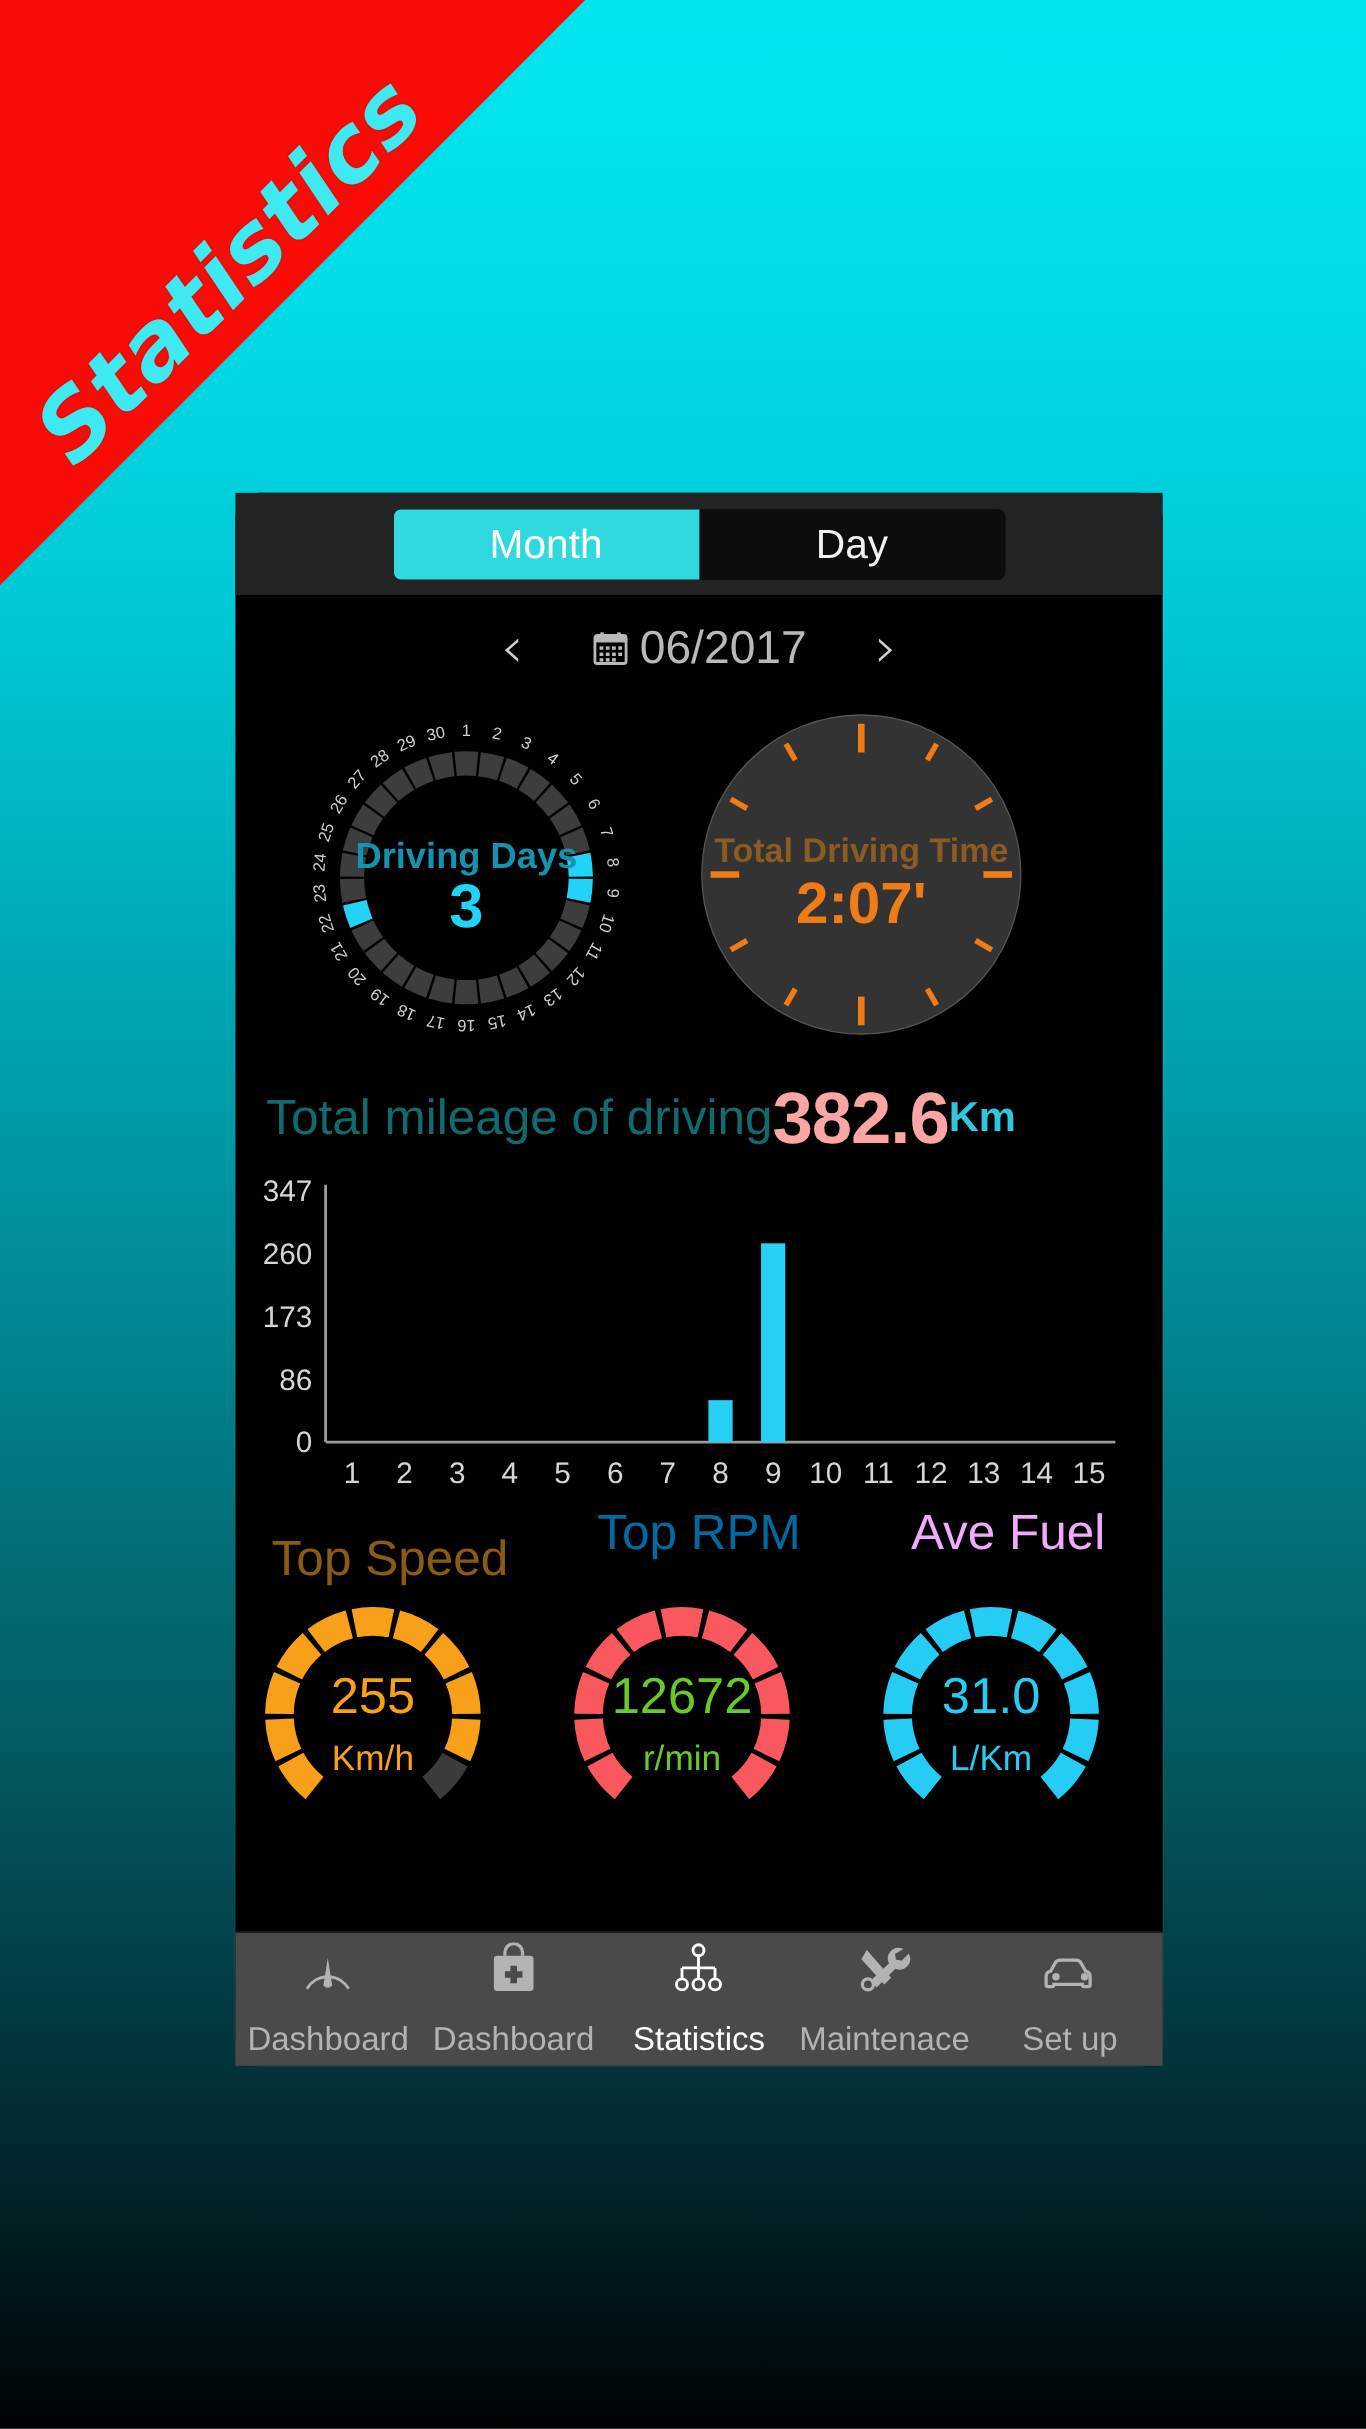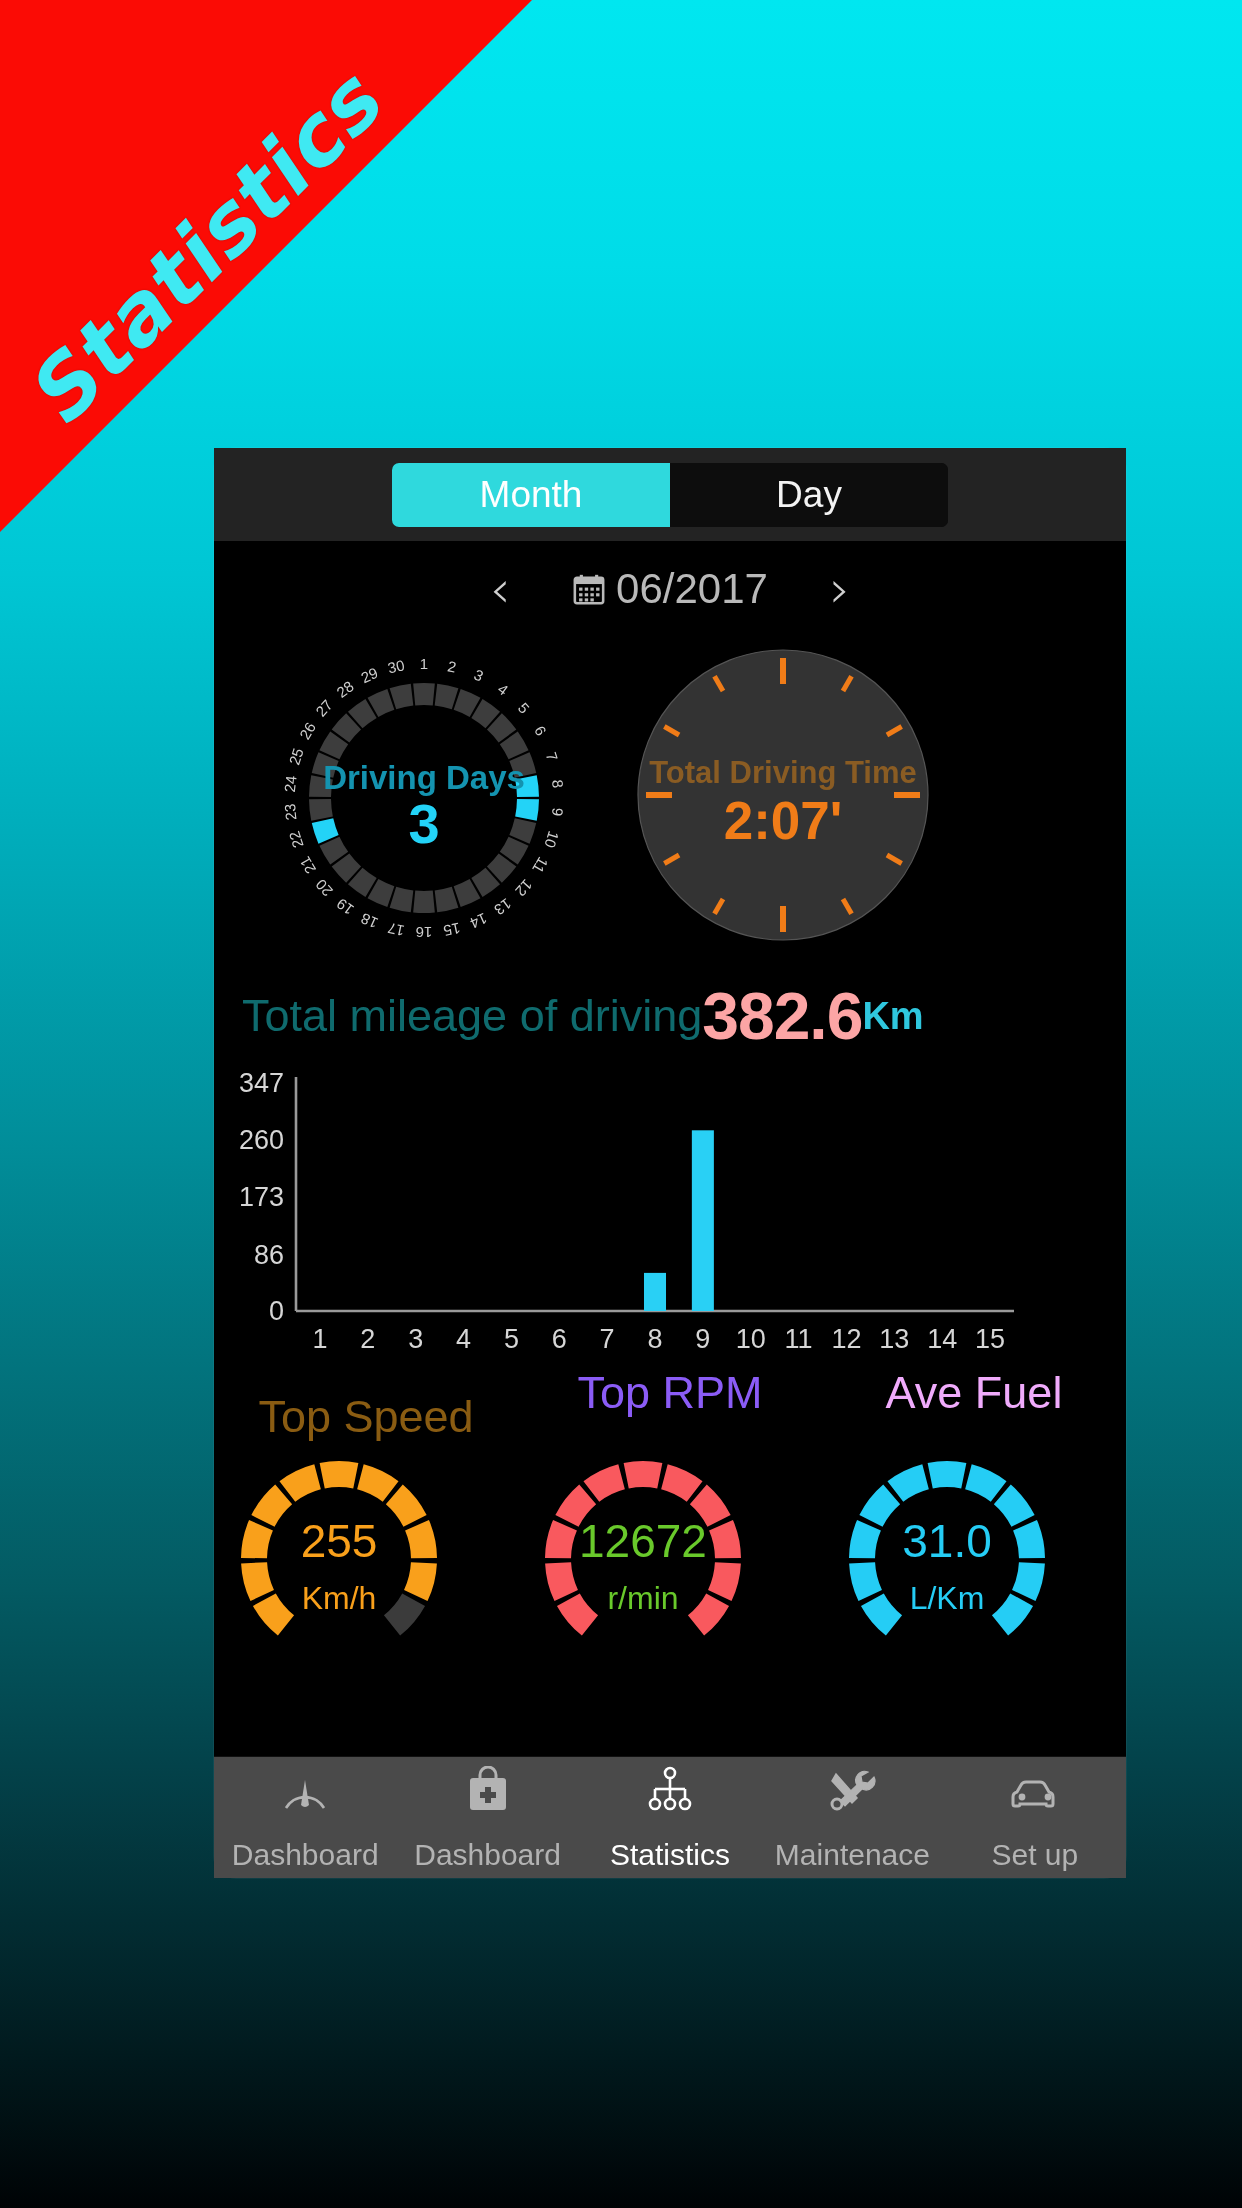--- a/index.html
+++ b/index.html
@@ -49,21 +49,21 @@
     font-style:italic;
     letter-spacing:1px;
     font-family:"DejaVu Sans", sans-serif;
     text-shadow:0 0 2px rgba(0,0,0,.25);
   }
 
   
   #app-card{
     position:absolute;
     left:214px; top:448px;
-    width:912px; height:1430px;
+    width:843px; height:1430px;
     background:#000;
     box-shadow:0 0 0 1px rgba(255,255,255,.05);
     border-radius:22px;
   }
 
   
   #tabbar{
     height:93px;
     background:#232323;
     display:flex; align-items:center; justify-content:center;
@@ -125,21 +125,21 @@
   #chart-box{ height:302px; position:relative; }
   #chart-svg{ display:block; }
 
   
   #gauge-labels{
     height:70px;
     display:flex;
   }
   .g-label{ flex:1; text-align:center; font-size:45px; }
   #gl0{ color:#8a5c12;margin-top:24px; }
-  #gl1{ color:#8b5cf6; }
+  #gl1{ color:#0369a1; }
   #gl2{ color:#f0abfc; }
 
   #gauges{ height:250px; display:flex; }
   .gauge-cell{ flex:1; position:relative; }
 
   
   #bottomnav{
     position:absolute; left:0; bottom:0;
     width:100%; height:122px;
     background:#4a4a4a;

